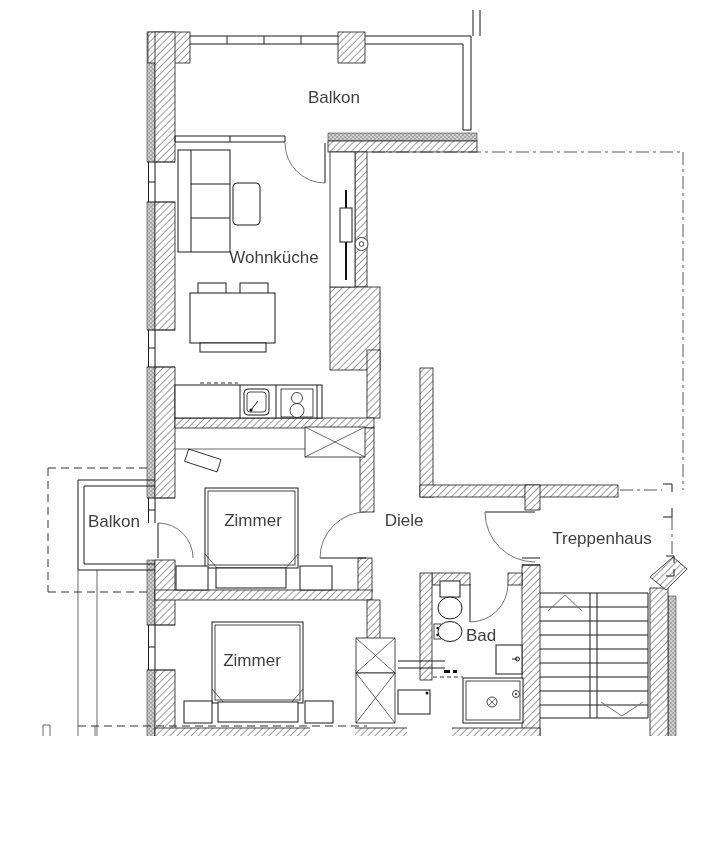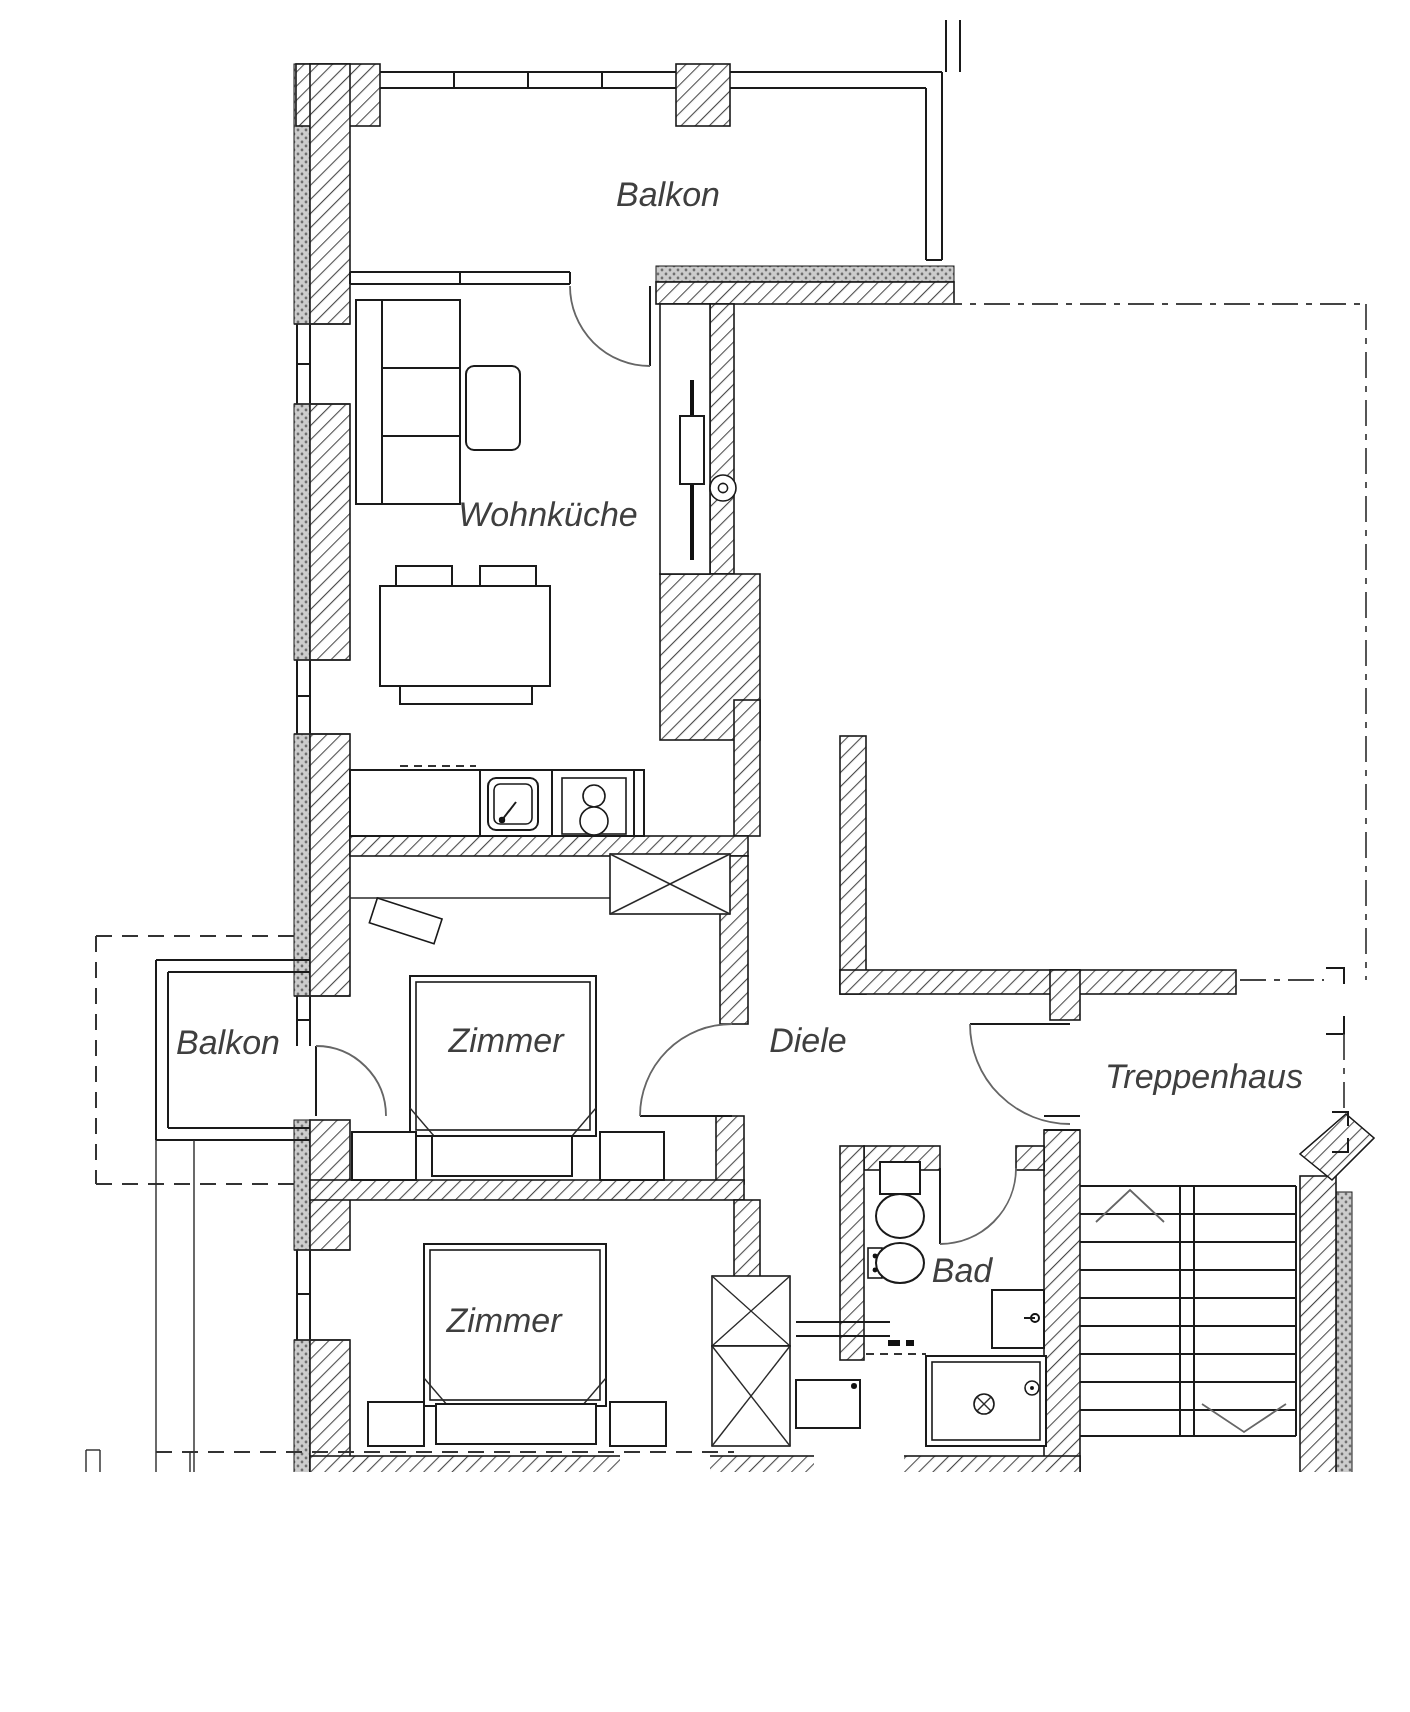--- a/index.html
+++ b/index.html
@@ -1,16 +1,16 @@
 <!DOCTYPE html>
 <html><head>
 <meta charset="utf-8">
 <style>
   html,body{margin:0;padding:0;background:#ffffff;}
-  .page{width:705px;height:736px;background:#ffffff;position:relative;overflow:hidden;font-style:italic;}
+  .page{width:705px;height:736px;background:#ffffff;position:relative;overflow:hidden;}
   svg{display:block;}
   .wall{fill:url(#hatch);stroke:#1a1a1a;stroke-width:0.8;}
   .ins{fill:url(#stipple);stroke:#1a1a1a;stroke-width:0.5;}
   .f{fill:#ffffff;stroke:#1a1a1a;stroke-width:1;}
   .fthin{fill:#ffffff;stroke:#1a1a1a;stroke-width:0.8;}
   .ln{stroke:#1a1a1a;stroke-width:1;fill:none;}
   .lnthin{stroke:#2a2a2a;stroke-width:0.7;fill:none;}
   .arc{stroke:#666666;stroke-width:0.9;fill:none;}
   .dd{stroke:#444444;stroke-width:0.9;stroke-dasharray:13 4 3 4;fill:none;}
   .dash{stroke:#333333;stroke-width:1;stroke-dasharray:8 5;fill:none;}

